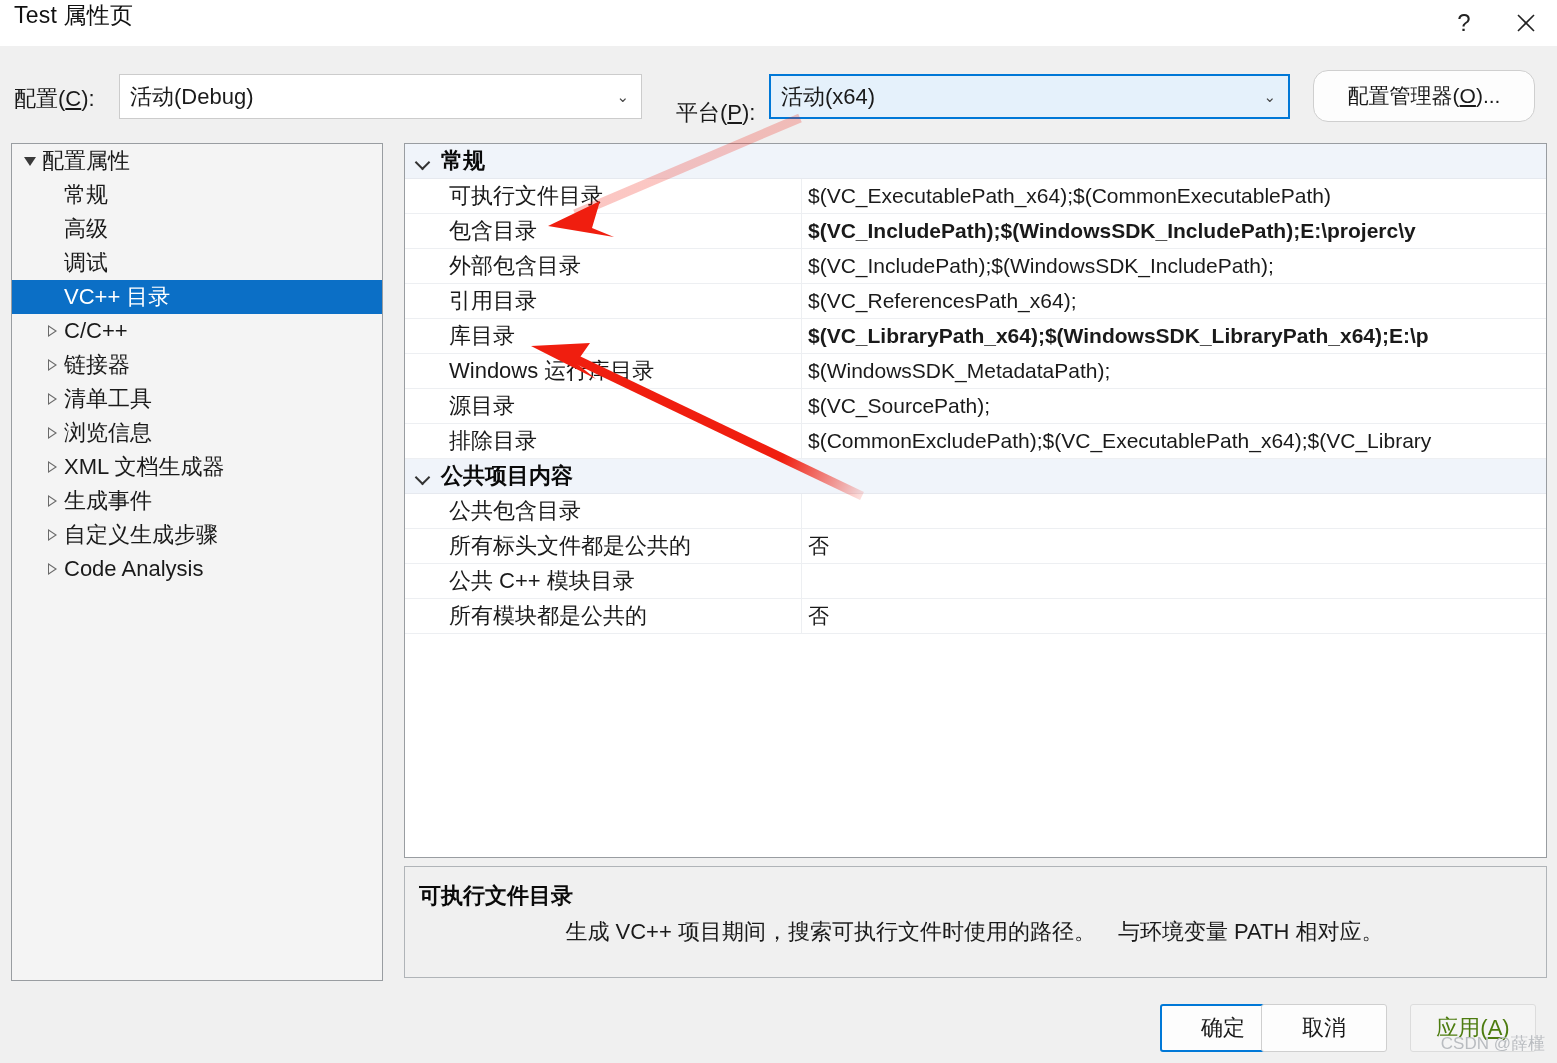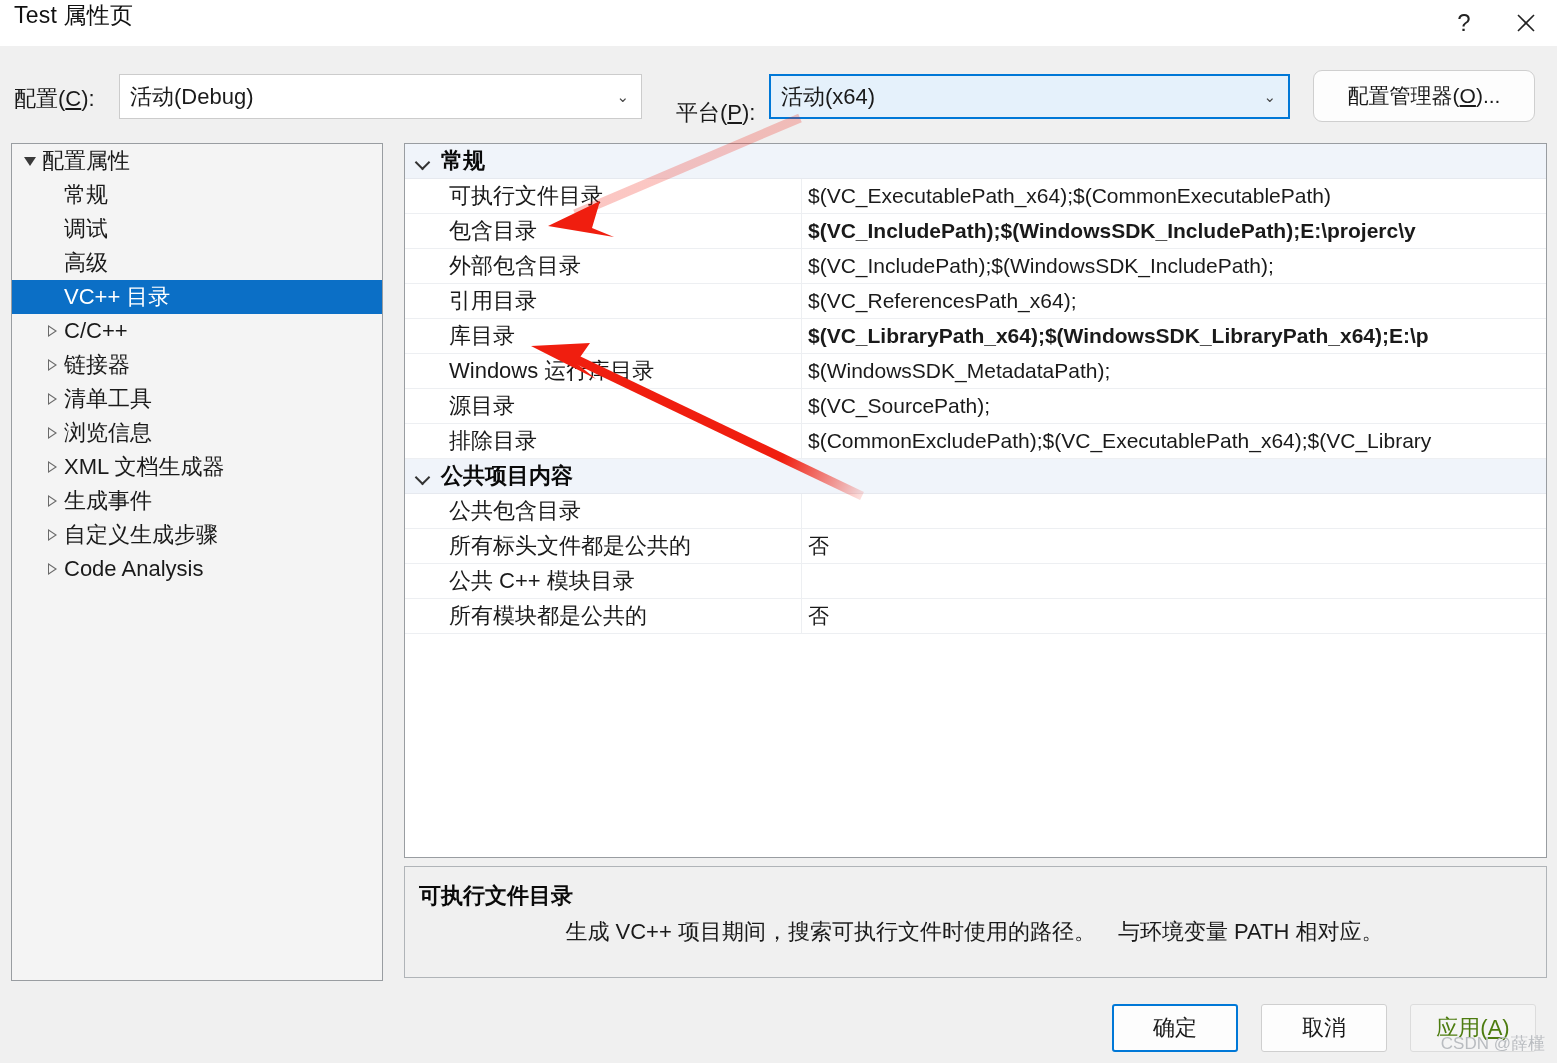--- a/index.html
+++ b/index.html
@@ -67,21 +67,21 @@
   }
   .combo .caret {
     position: absolute; right: 12px; top: 50%;
     transform: translateY(-50%);
     font-size: 15px; color: #444;
   }
   .btn {
     position: absolute;
     background: #fdfdfd;
     border: 1px solid #cfcfcf;
-    border-radius: 9px;
+    border-radius: 15px;
     box-sizing: border-box;
     display: flex; align-items: center; justify-content: center;
     font-size: 21px;
     color: #1a1a1a;
     cursor: default;
     white-space: nowrap;
   }
   .btn u { text-decoration: underline; }
 
   
@@ -234,20 +234,21 @@
     background: #fdfdfd;
     border: 1px solid #cfcfcf;
     border-radius: 3px;
     box-sizing: border-box;
     display: flex; align-items: center; justify-content: center;
     font-size: 22px; color: #1a1a1a;
     cursor: default;
   }
   .footer-btn.default {
     border: 2px solid #0078d7;
+    margin-left: 48px;
   }
   .footer-btn.disabled {
     color: #4d7c0f;
     background: #f4f4f4;
     border-color: #dcdcdc;
   }
   .footer-btn u { text-decoration: underline; }
 
   
   .anno {
@@ -319,25 +320,25 @@
           <span class="arrow-down"></span>
         </span>
         <span class="tree-label">配置属性</span>
       </div>
       <div class="tree-item child">
         <span class="tw"></span>
         <span class="tree-label">常规</span>
       </div>
       <div class="tree-item child">
         <span class="tw"></span>
+        <span class="tree-label">高级</span>
+      </div>
+      <div class="tree-item child">
+        <span class="tw"></span>
         <span class="tree-label">调试</span>
-      </div>
-      <div class="tree-item child">
-        <span class="tw"></span>
-        <span class="tree-label">高级</span>
       </div>
       <div class="tree-item child selected">
         <span class="tw"></span>
         <span class="tree-label">VC++ 目录</span>
       </div>
       <div class="tree-item child">
         <span class="tw">
           <span class="arrow-right-hollow"></span>
         </span>
         <span class="tree-label">C/C++</span>

